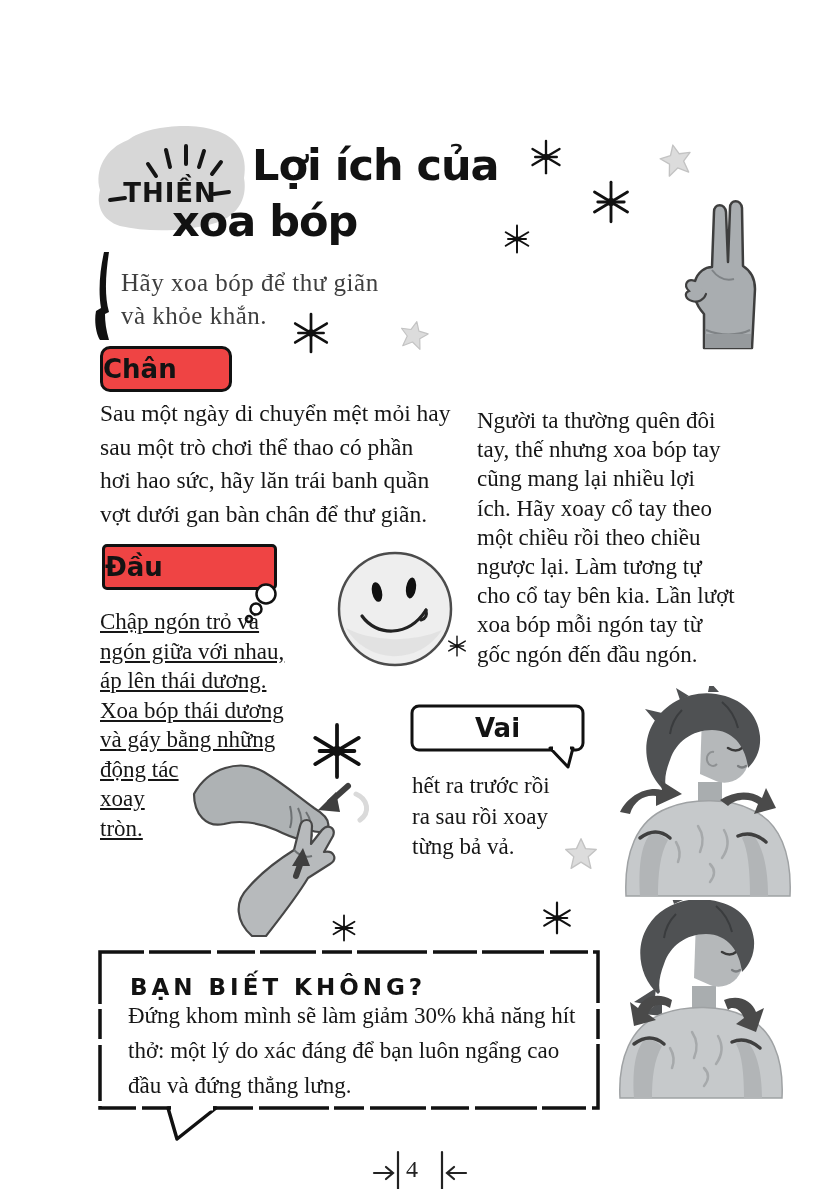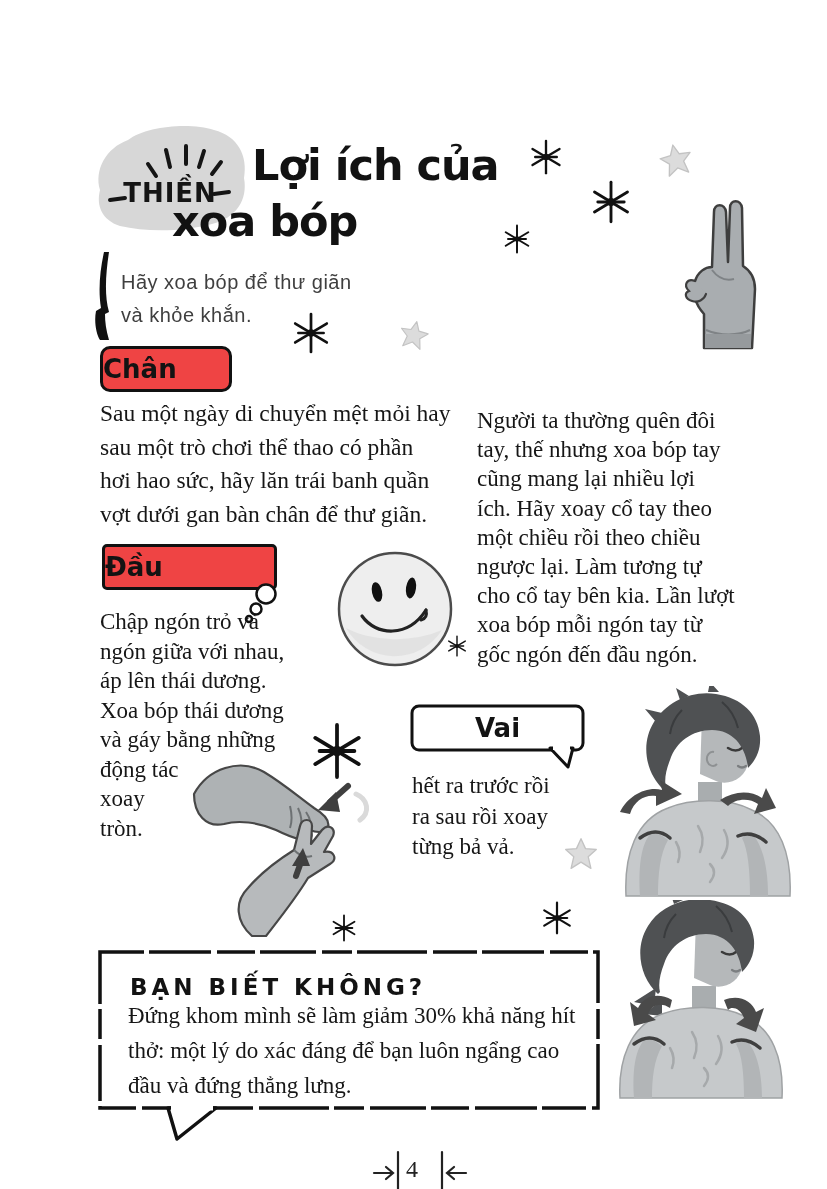--- a/index.html
+++ b/index.html
@@ -1,29 +1,29 @@
 <!DOCTYPE html>
 <html><head>
 <meta charset="utf-8">
 <style>
   html,body{margin:0;padding:0;background:#fff;}
   .page{position:relative;width:827px;height:1173px;background:#ffffff;overflow:hidden;
         font-family:"Liberation Serif","DejaVu Serif",serif;color:#161616;margin-top:44px;}
   .abs{position:absolute;}
   .disp{font-family:"DejaVu Sans","Liberation Sans",sans-serif;font-weight:bold;}
   .title-line{font-size:43px;letter-spacing:-1px;color:#121212;line-height:1.1;white-space:nowrap;}
-  .subtitle{font-family:Liberation Sans, sans-serif;font-weight:400;
-            font-size:20px;line-height:33px;color:#3f3f3f;letter-spacing:.5px;}
+  .subtitle{font-family:Liberation Serif, serif;font-weight:400;
+            font-size:25px;line-height:33px;color:#3f3f3f;letter-spacing:.5px;}
   .badge-label{font-size:26px;letter-spacing:1px;color:#151515;text-align:center;}
   .head-box{border:3.5px solid #111;background:#ef4444;display:flex;align-items:center;}
   .head-label{font-size:26px;color:#131313;}
   .para .tline{white-space:nowrap;}
   .p-chan{font-size:23.5px;line-height:33.5px;}
   .p-tay{font-size:23px;line-height:29.2px;}
-  .p-dau{font-size:23px;line-height:29.5px;}
+  .p-dau{font-size:23px;line-height:29.5px;text-decoration:underline;}
   .p-vai{font-size:23px;line-height:30.5px;}
   .p-dyk{font-size:23px;line-height:35px;}
   .dyk-heading{font-size:23px;letter-spacing:4px;color:#131313;}
   .pagenum{font-size:24px;color:#222;}
   .sp{position:absolute;display:block;}
   .sp svg{display:block;width:100%;height:100%;}
 </style>
 </head>
 <body>
 

